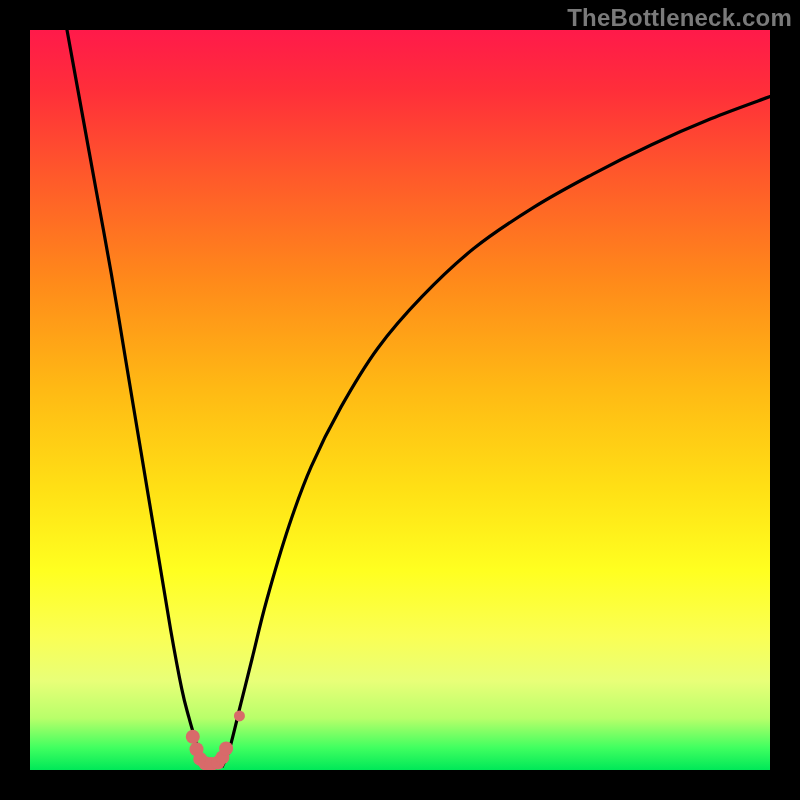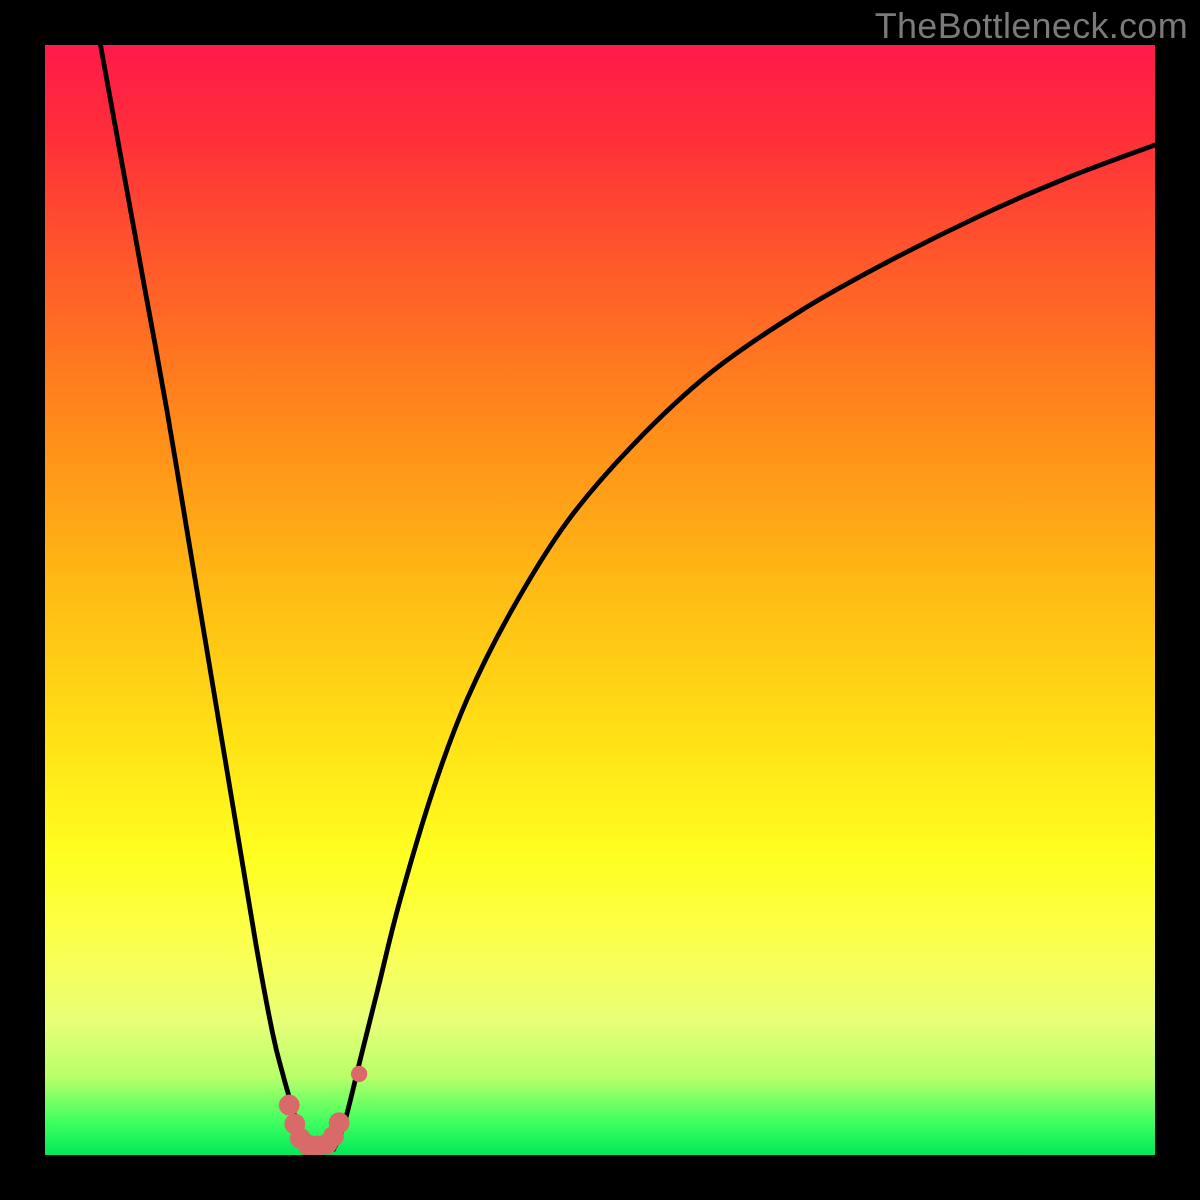--- a/index.html
+++ b/index.html
@@ -40,21 +40,21 @@
       #00e858 100%
     );
   }
   .attribution {
     position: absolute;
     top: 4px;
     right: 8px;
     color: #7a7a7a;
     font-size: 24px;
     letter-spacing: 0.2px;
-    font-weight: 400;
+    font-weight: 700;
   }
   svg.curves {
     position: absolute;
     top: 0;
     left: 0;
   }
 </style>
 </head>
 <body>
 

